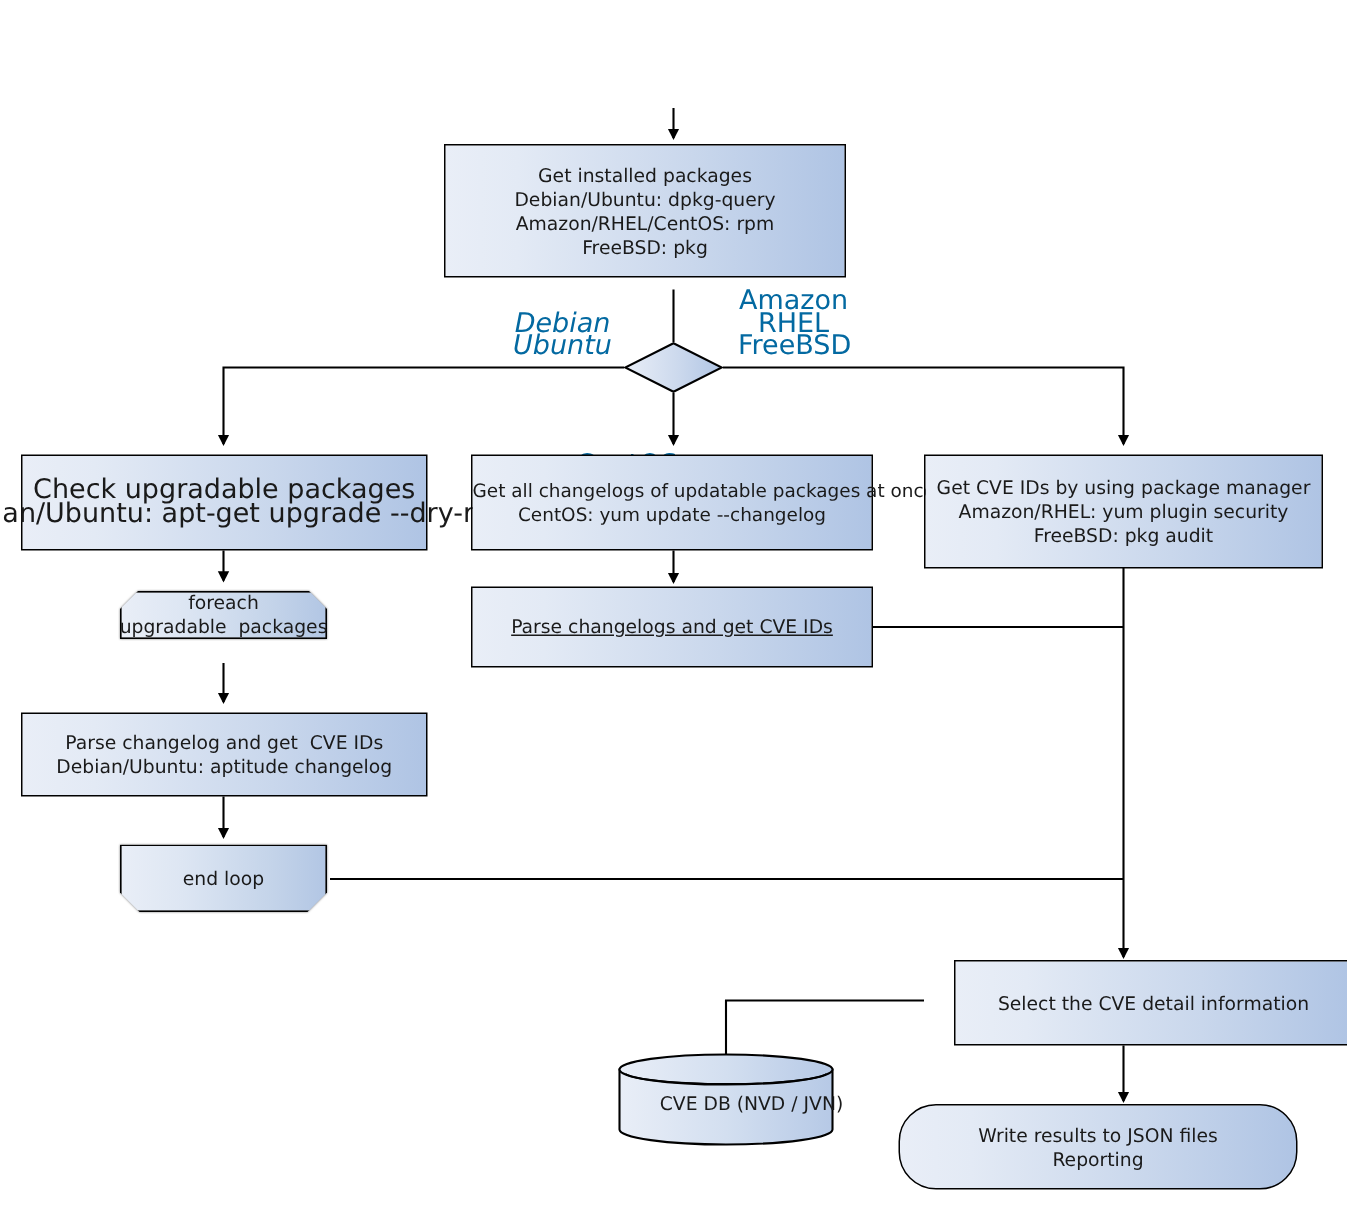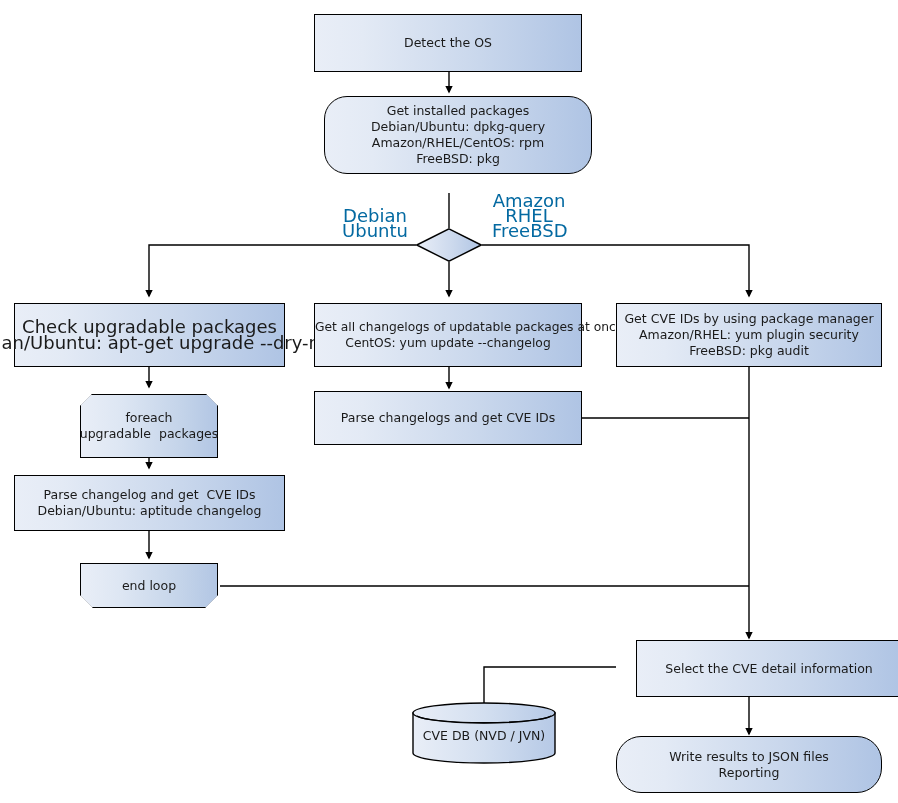--- a/index.html
+++ b/index.html
@@ -122,65 +122,64 @@
       <path d="M220,586 L749,586"></path>
 
       <path d="M749,367 L749,638" marker-end="url(#arrow)"></path>
 
       <path d="M749,697 L749,734" marker-end="url(#arrow)"></path>
 
       <path d="M484,707 L484,667 L616,667"></path>
     </g>
   </svg>
 
-  <div class="node proc" style="left:314px; top:14px; width:268px; height:58px;">Detect the OS</div>
-
-  <div class="node proc" style="left:324px; top:96px; width:268px; height:78px;border-radius:23px;">Get installed packages
+
+  <div class="node proc" style="left:296px; top:96px; width:268px; height:89px;">Get installed packages
 Debian/Ubuntu: dpkg-query
 Amazon/RHEL/CentOS: rpm
 FreeBSD: pkg</div>
 
   <div class="diamond-wrap" style="left:416px; top:228px; width:66px; height:34px;">
     <svg width="66" height="34" viewBox="0 0 66 34" xmlns="http://www.w3.org/2000/svg">
       <defs>
         <linearGradient id="dgrad" x1="0" y1="0" x2="1" y2="0">
           <stop offset="0%" stop-color="#e9eef7"></stop>
           <stop offset="55%" stop-color="#ccd9ed"></stop>
           <stop offset="100%" stop-color="#b0c5e4"></stop>
         </linearGradient>
       </defs>
       <polygon points="33,0.8 65.2,17 33,33.2 0.8,17" fill="url(#dgrad)" stroke="#000000" stroke-width="1.4"></polygon>
     </svg>
   </div>
 
-  <div class="edge-label" style="left:340px; top:208px; width:70px; text-align:center;">Debian
+  <div class="edge-label" style="left:340px; top:208px; width:70px; text-align:center;font-style:italic;">Debian
 Ubuntu</div>
   <div class="edge-label" style="left:492px; top:193px; width:74px; text-align:center;">Amazon
 RHEL
 FreeBSD</div>
   <div class="edge-label" style="left:384px; top:270px; width:60px; text-align:center;margin-top:32px;">CentOS</div>
 
   <div class="node proc" style="left:14px; top:303px; width:271px; height:64px; font-size:18px;">Check upgradable packages
 Debian/Ubuntu: apt-get upgrade --dry-run</div>
 
   <div class="node proc" style="left:314px; top:303px; width:268px; height:64px;">
     <span class="overflow-text" style="font-size:12.3px; line-height:16px;">Get all changelogs of updatable packages at once
 CentOS: yum update --changelog</span>
   </div>
 
-  <div class="node proc" style="left:616px; top:303px; width:266px; height:64px;">Get CVE IDs by using package manager
+  <div class="node proc" style="left:616px; top:303px; width:266px; height:76px;">Get CVE IDs by using package manager
 Amazon/RHEL: yum plugin security
 FreeBSD: pkg audit</div>
 
   <div class="loop-wrap" style="left:80px; top:394px; width:138px; height:48px;">
-    <div class="node loop-start" style="position:absolute; left:0; top:0; width:138px; height:64px;">foreach
+    <div class="node loop-start" style="position:absolute; left:0; top:0; width:138px; height:32px;">foreach
 upgradable  packages</div>
   </div>
 
-  <div class="node proc" style="left:314px; top:391px; width:268px; height:54px;">Parse changelogs and get CVE IDs</div>
+  <div class="node proc" style="left:314px; top:391px; width:268px; height:54px;text-decoration:underline;">Parse changelogs and get CVE IDs</div>
 
   <div class="node proc" style="left:14px; top:475px; width:271px; height:56px;">Parse changelog and get  CVE IDs
 Debian/Ubuntu: aptitude changelog</div>
 
   <div class="loop-wrap" style="left:80px; top:563px; width:138px; height:45px;">
     <div class="node loop-end" style="position:absolute; left:0; top:0; width:138px; height:45px;">end loop</div>
   </div>
 
   <div class="node proc" style="left:616px; top:640px; width:266px; height:57px;margin-left:20px;">Select the CVE detail information</div>
 
@@ -190,19 +189,19 @@
         <linearGradient id="dbgrad" x1="0" y1="0" x2="1" y2="0">
           <stop offset="0%" stop-color="#e9eef7"></stop>
           <stop offset="50%" stop-color="#d3dff0"></stop>
           <stop offset="100%" stop-color="#b6c9e6"></stop>
         </linearGradient>
       </defs>
       <path d="M1,11 L1,51 A71,10 0 0 0 143,51 L143,11 Z" fill="url(#dbgrad)" stroke="#000000" stroke-width="1.4"></path>
       <ellipse cx="72" cy="11" rx="71" ry="10" fill="url(#dbgrad)" stroke="#000000" stroke-width="1.4"></ellipse>
       <path d="M5,14 A68,8 0 0 0 139,14" fill="none" stroke="#000000" stroke-width="1.1"></path>
     </svg>
-    <div class="db-label" style="left:0; top:26px; width:144px;">CVE DB (NVD / JVN)</div>
-  </div>
-
-  <div class="node proc" style="left:616px; top:736px; width:266px; height:57px;border-radius:25px;">Write results to JSON files
+    <div class="db-label" style="left:0; top:26px; width:144px;padding-left:17px;">CVE DB (NVD / JVN)</div>
+  </div>
+
+  <div class="node proc" style="left:599px; top:736px; width:266px; height:57px;border-radius:25px;">Write results to JSON files
 Reporting</div>
 
 </div>
 
 </body></html>

